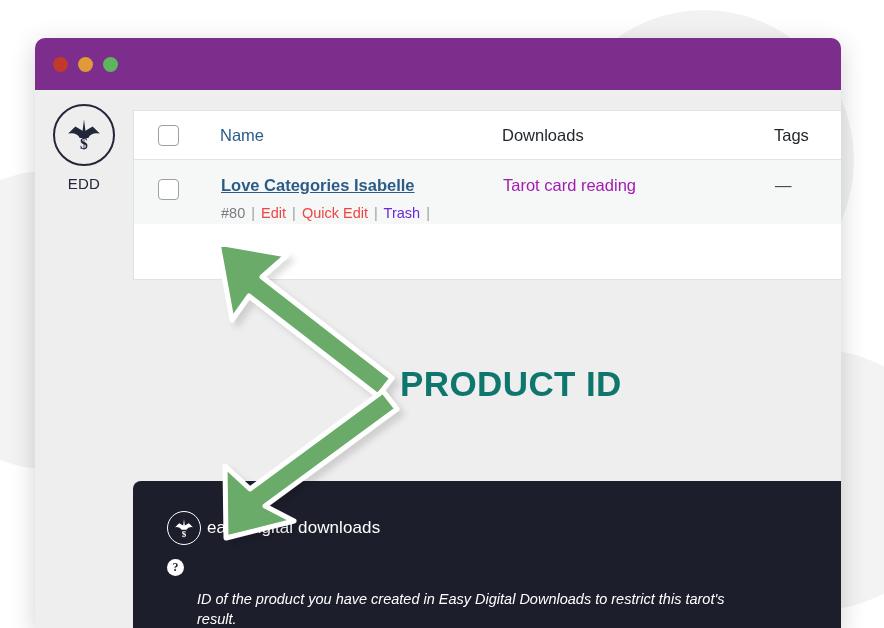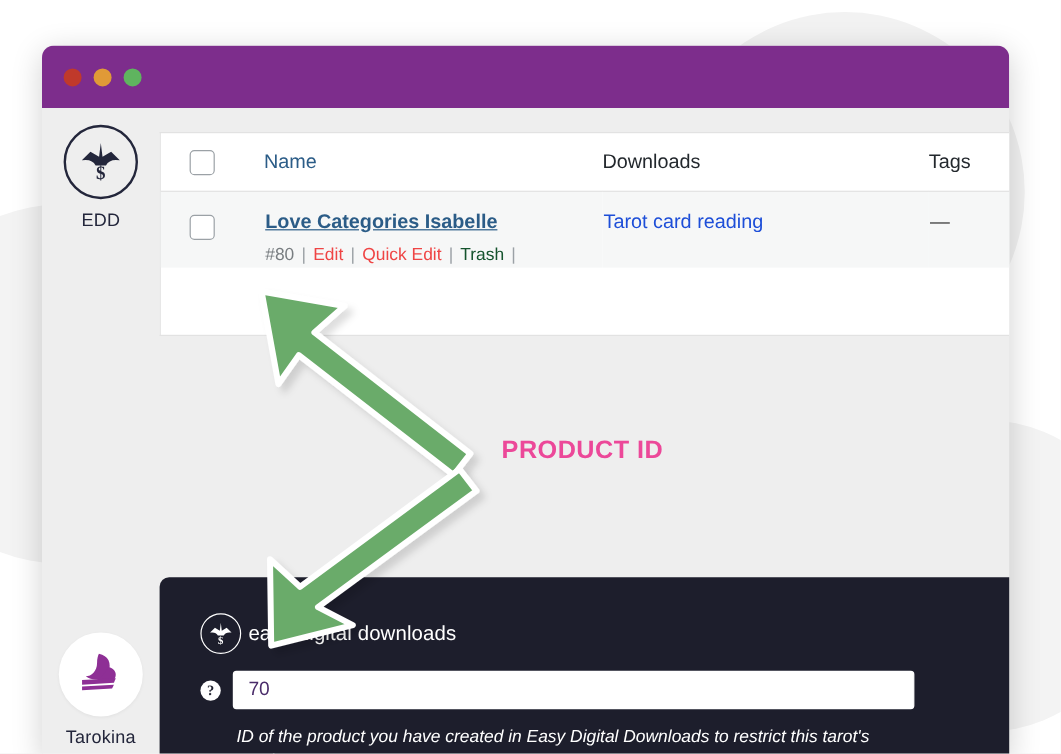--- a/index.html
+++ b/index.html
@@ -191,26 +191,26 @@
   }
   .row-actions {
     margin-top: 10px;
     font-size: 14.5px;
     color: #6b7275;
     line-height: 1.2;
     white-space: nowrap;
   }
   .row-actions .id   { color: #787d80; }
   .row-actions a     { color: #ef4444; text-decoration: none; }
-  .row-actions a.trash { color: #14532d; }
+  .row-actions a.trash { color: #6d28d9; }
   .row-actions .sep  { color: #9ba1a6; padding: 0 2px; }
 
   .cat-link {
     font-size: 16.5px;
-    color: #1d4ed8;
+    color: #a21caf;
     text-decoration: none;
   }
   .tag-dash {
     font-size: 16.5px;
     color: #444;
   }
 
   
   .dark-panel {
     position: absolute;
@@ -293,26 +293,26 @@
     position: absolute;
     left: 0;
     top: 0;
     width: 884px;
     height: 628px;
     z-index: 5;
     pointer-events: none;
   }
   .product-id-label {
     position: absolute;
-    left: 418px;
+    left: 400px;
     top: 364px;
-    font-size: 21px;
+    font-size: 35px;
     font-weight: bold;
     letter-spacing: .4px;
-    color: #ec4899;
+    color: #0f766e;
     z-index: 6;
   }
 </style>
 </head>
 <body>
 
 <div class="bg-layer">
   <div class="bg-circle-top"></div>
   <div class="bg-circle-left"></div>
   <div class="bg-circle-right"></div>
@@ -333,31 +333,20 @@
       <div class="rail-item edd">
         <div class="edd-badge">
           <svg width="46" height="46" viewBox="0 0 64 64" aria-hidden="true">
             <path d="M32 10 L30 26 L20 20 L10 30 Q22 28 26 36 L38 36 Q42 28 54 30 L44 20 L34 26 Z" fill="#23263b"></path>
             <text x="32" y="52" font-size="22" font-family="Liberation Serif, serif" font-weight="bold" fill="#23263b" text-anchor="middle">$</text>
           </svg>
         </div>
         <div class="rail-label">EDD</div>
       </div>
 
-      <div class="rail-item tarokina">
-        <div class="tarokina-badge">
-          <svg width="50" height="50" viewBox="0 0 64 64" aria-hidden="true">
-            <path d="M30 10 C40 12 44 20 40 30 C36 38 24 40 16 34 C22 34 28 28 28 20 C28 15 29 12 30 10 Z" fill="#8e2f95"></path>
-            <path d="M40 24 C48 26 50 32 46 38 L22 40 C30 38 36 32 40 24 Z" fill="#8e2f95"></path>
-            <path d="M12 38 L48 36 L46 41 L12 43 Z" fill="#8e2f95"></path>
-            <path d="M12 45 L46 43 L44 47 L12 49 Z" fill="#8e2f95"></path>
-          </svg>
-        </div>
-        <div class="rail-label">Tarokina</div>
-      </div>
 
     </div>
 
     <div class="table-card">
       <table class="listing">
         <thead>
           <tr>
             <th class="col-cb">
               <span class="cb"></span>
             </th>
@@ -402,21 +391,20 @@
           <svg width="26" height="26" viewBox="0 0 64 64" aria-hidden="true">
             <path d="M32 10 L30 26 L20 20 L10 30 Q22 28 26 36 L38 36 Q42 28 54 30 L44 20 L34 26 Z" fill="#ffffff"></path>
             <text x="32" y="53" font-size="22" font-family="Liberation Serif, serif" font-weight="bold" fill="#ffffff" text-anchor="middle">$</text>
           </svg>
         </span>
         <span class="edd-brand-text">easy digital downloads</span>
       </div>
 
       <div class="field-row">
         <span class="help-dot">?</span>
-        <input class="field-input" type="text" value="70" style="">
       </div>
 
       <div class="field-desc">ID of the product you have created in Easy Digital Downloads to restrict this tarot's result.</div>
 
     </div>
 
   </div>
 </div>
 
 <svg class="annotation" viewBox="0 0 884 628" xmlns="http://www.w3.org/2000/svg">

